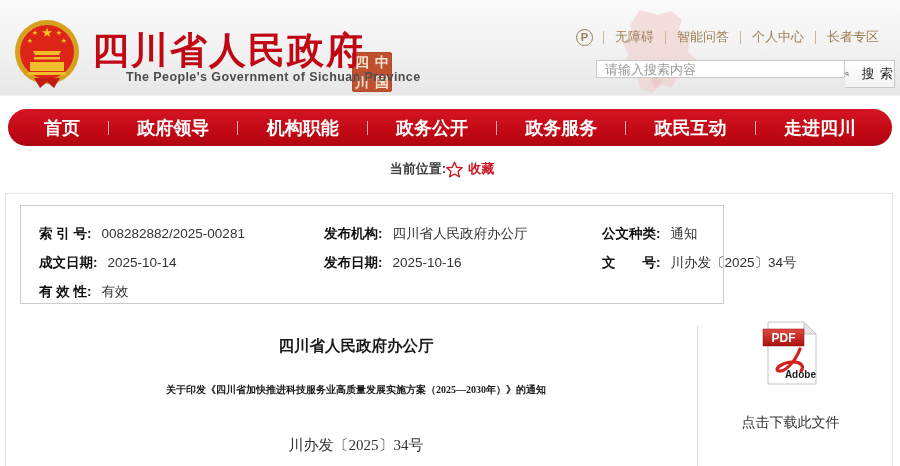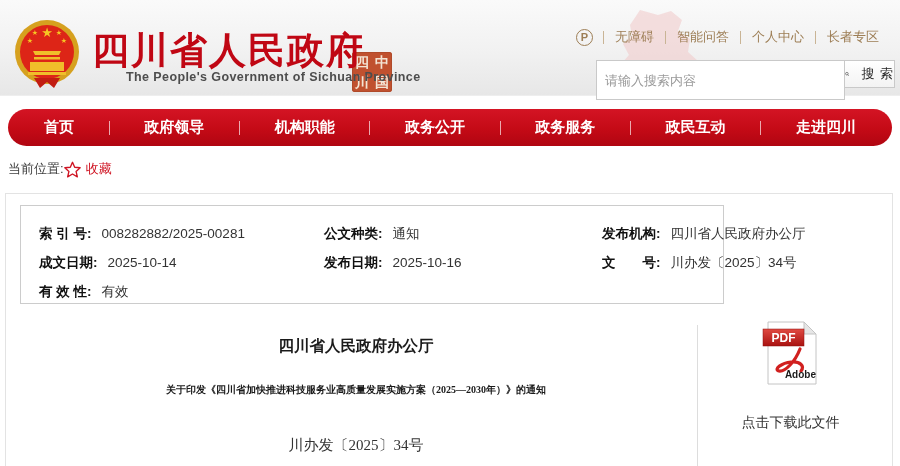--- a/index.html
+++ b/index.html
@@ -26,39 +26,39 @@
 
   .quick-links { position:absolute; right:10px; top:28px; z-index:2; display:flex;
     align-items:center; gap:0; color:#9d7e55; font-size:13px; }
   .quick-links .qlink { padding:0 11px; cursor:pointer; white-space:nowrap;text-align:center; }
   .qsep { width:1px; height:13px; background:#c9b495; }
   .acc-icon { width:17px; height:17px; border:1.5px solid #9d7e55; border-radius:50%;
     display:flex; align-items:center; justify-content:center; font-size:11px; font-weight:700;
     margin-right:10px; cursor:pointer; }
 
   .search-bar { position:absolute; left:596px; top:60px; z-index:2; display:flex; }
-  .search-input { width:249px; height:40px; border:1px solid #c9c9c9; background:#fff;
+  .search-input { width:249px; height:18px; border:1px solid #c9c9c9; background:#fff;
     font-size:13px; padding:0 8px; color:#333; outline:none; }
   .search-input::placeholder { color:#999; }
   .search-btn { width:50px; height:28px; border:1px solid #c9c9c9; border-left:none;
     background:linear-gradient(#ffffff,#f3f3f3); display:flex; align-items:center;
     justify-content:center; gap:12px; font-size:13px; color:#222; cursor:pointer;
     white-space:nowrap; letter-spacing:1px; }
 
   
   .navbar { position:absolute; left:8px; top:109px; width:884px; height:37px;
     border-radius:19px; background:linear-gradient(180deg,#d41424 0%,#c40a16 55%,#b00511 100%);
     display:flex; align-items:center; justify-content:space-between; padding:0 30px; }
-  .nav-item { color:#fff; font-size:15px; font-weight:700; cursor:pointer;
+  .nav-item { color:#fff; font-size:18px; font-weight:700; cursor:pointer;
     white-space:nowrap; padding:0 6px; }
   .nav-sep { width:1px; height:14px; background:rgba(255,255,255,.65); }
 
   
   .breadcrumb-row { position:absolute; left:8px; top:150px; width:884px; height:38px;
-    display:flex; align-items:center; justify-content:flex-start; }
+    display:flex; align-items:center; justify-content:center;font-weight:bold; }
   .crumbs { font-size:13px; color:#404040; display:flex; gap:5px; }
   .crumb-path { cursor:pointer; }
   .favorite { display:flex; align-items:center; gap:5px; color:#cf1322; font-size:13px;
     cursor:pointer; margin-right:16px; }
 
   
   .content-box { position:absolute; left:5px; top:193px; width:888px; height:280px;
     background:#fff; border:1px solid #e3e3e3; }
   .meta-box { position:absolute; left:14px; top:11px; width:704px; height:99px;
     border:1px solid #ccc; padding:13px 0 0 18px; display:grid;
@@ -171,24 +171,24 @@
     </div>
   </div>
 
   <div class="content-box">
 
     <div class="meta-box">
       <div class="meta-cell">
         <span class="meta-label">索 引 号:</span><span class="meta-value">008282882/2025-00281</span>
       </div>
       <div class="meta-cell">
+        <span class="meta-label">发布机构:</span><span class="meta-value">四川省人民政府办公厅</span>
+      </div>
+      <div class="meta-cell">
         <span class="meta-label">公文种类:</span><span class="meta-value">通知</span>
-      </div>
-      <div class="meta-cell">
-        <span class="meta-label">发布机构:</span><span class="meta-value">四川省人民政府办公厅</span>
       </div>
       <div class="meta-cell">
         <span class="meta-label">成文日期:</span><span class="meta-value">2025-10-14</span>
       </div>
       <div class="meta-cell">
         <span class="meta-label">发布日期:</span><span class="meta-value">2025-10-16</span>
       </div>
       <div class="meta-cell">
         <span class="meta-label">文　　号:</span><span class="meta-value">川办发〔2025〕34号</span>
       </div>

